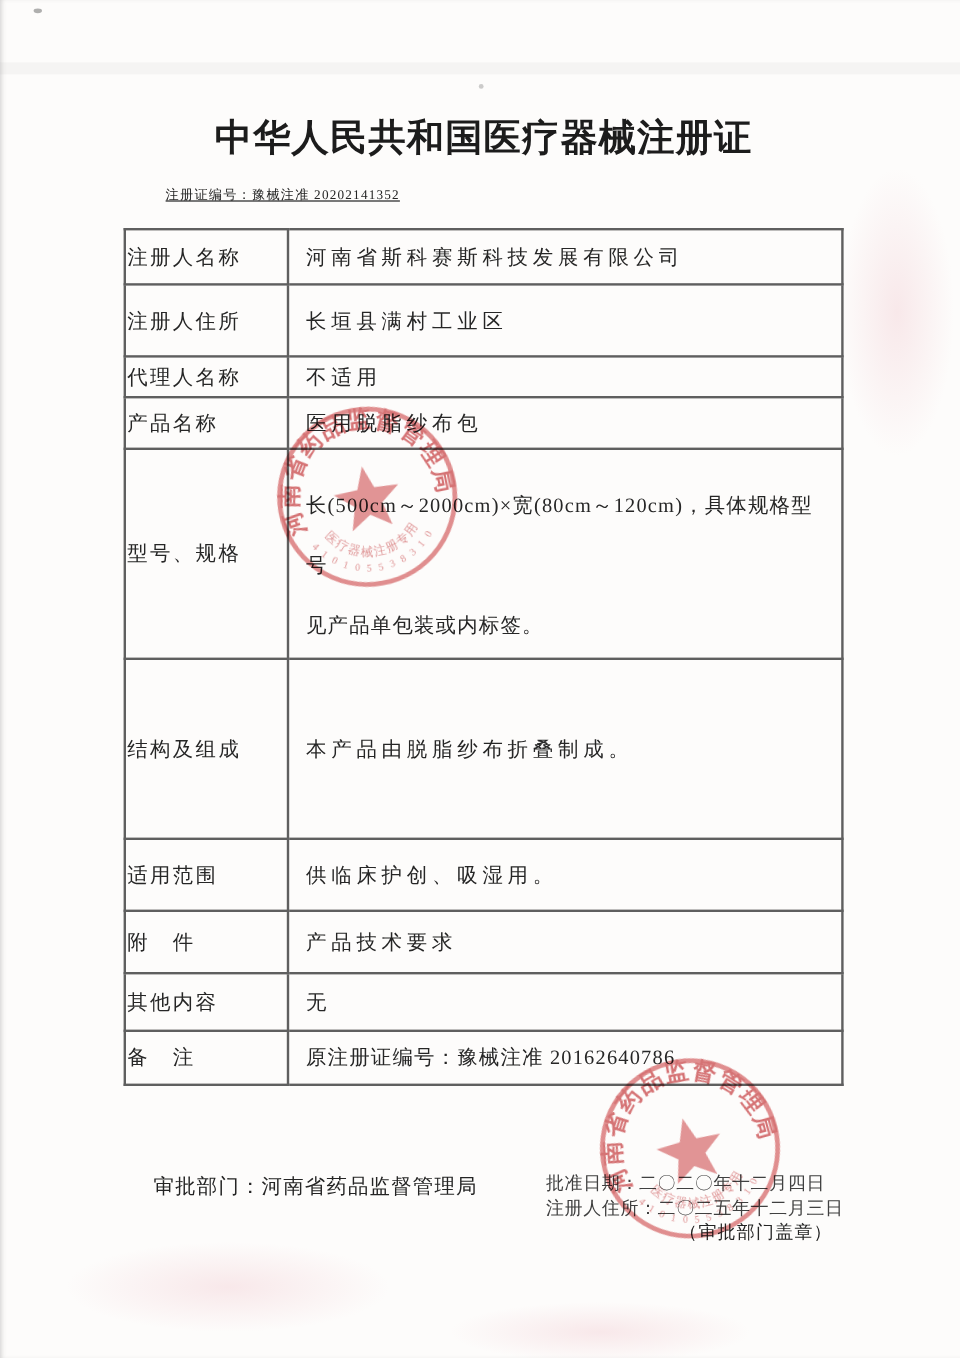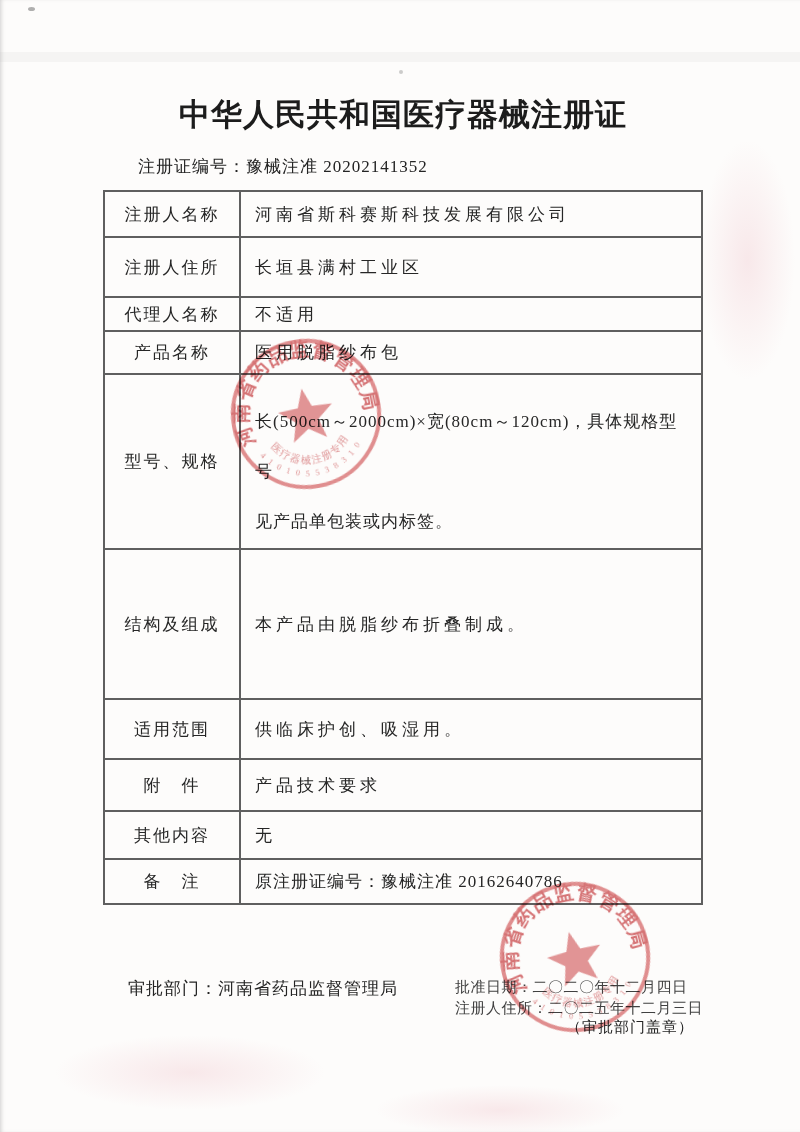--- a/index.html
+++ b/index.html
@@ -6,31 +6,31 @@
   .page{
     position:relative;width:800px;height:1132px;background:#fdfcfb;
     overflow:hidden;font-family:"Liberation Serif","DejaVu Serif",serif;
     color:#2b2b2b;box-shadow:inset 3px 0 4px -2px rgba(120,120,120,.35);
   }
   .doc-title{
     position:absolute;left:103px;top:94px;width:600px;text-align:center;
     font-size:31px;font-weight:bold;color:#1c1c1c;letter-spacing:1px;
   }
   .cert-line{
-    position:absolute;left:138px;top:155px;font-size:17px;color:#242424;letter-spacing:1px;
+    position:absolute;left:138px;top:155px;font-size:11px;color:#242424;letter-spacing:1px;text-decoration:underline;
   }
   table.regtable{
     position:absolute;left:103px;top:190px;width:600px;
     border-collapse:collapse;table-layout:fixed;
   }
   .regtable td{
     border:2px solid #5f5f5f;vertical-align:middle;
     font-size:17px;color:#262626;overflow:hidden;
   }
-  .regtable .c1{width:132px;text-align:center;letter-spacing:2px;}
+  .regtable .c1{width:132px;letter-spacing:2px;}
   .regtable .c2{padding-left:14px;padding-right:6px;letter-spacing:4px;margin-top:21px;}
   .regtable .tight{letter-spacing:1px;}
   .regtable .multiline{
     vertical-align:top;padding-top:22px;line-height:50px;white-space:pre-line;
   }
   .footer-dept{
     position:absolute;left:128px;top:977px;font-size:17px;letter-spacing:1px;color:#242424;
   }
   .footer-dates{
     position:absolute;left:455px;top:977px;font-size:15px;line-height:21px;

